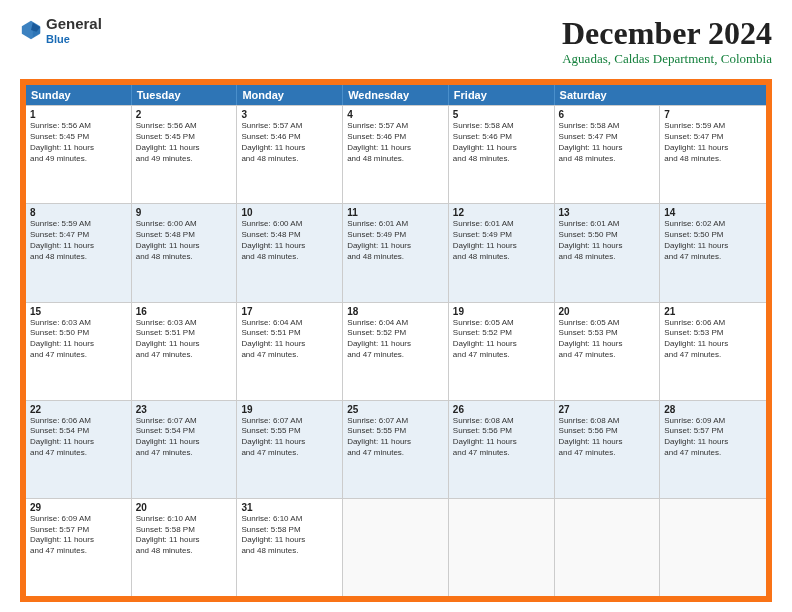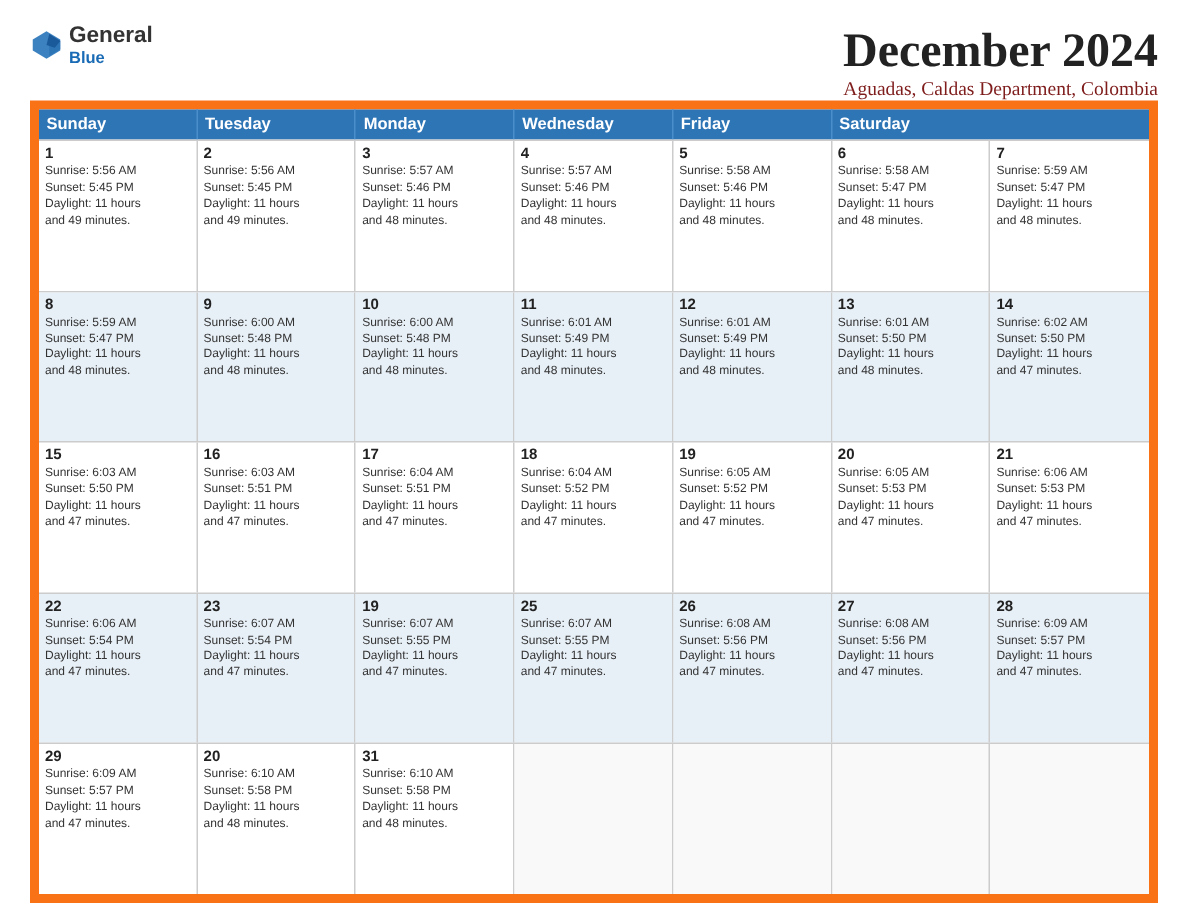--- a/index.html
+++ b/index.html
@@ -14,21 +14,21 @@
       width: 792px;
       height: 612px;
       padding: 16px 20px 10px 20px;
       display: flex;
       flex-direction: column;
     }
     .header {
       display: flex;
       justify-content: space-between;
       align-items: flex-start;
-      margin-bottom: 0;
+      margin-bottom: 12px;
     }
     .logo {
       display: flex;
       align-items: center;
     }
     .logo-text {
       display: flex;
       flex-direction: column;
       line-height: 1.1;
     }
@@ -52,21 +52,21 @@
       font-family: Liberation Serif, serif;
     }
     .month-title {
       font-size: 32px;
       font-weight: bold;
       color: #222;
       line-height: 1.1;
     }
     .subtitle {
       font-size: 13px;
-      color: #7f1d1d;
+      color: #15803d;
     }
     .calendar {
       flex: 1;
       display: flex;
       flex-direction: column;
       border: 6px solid #f97316;
     }
     .cal-header {
       display: grid;
       grid-template-columns: repeat(7, 1fr);

